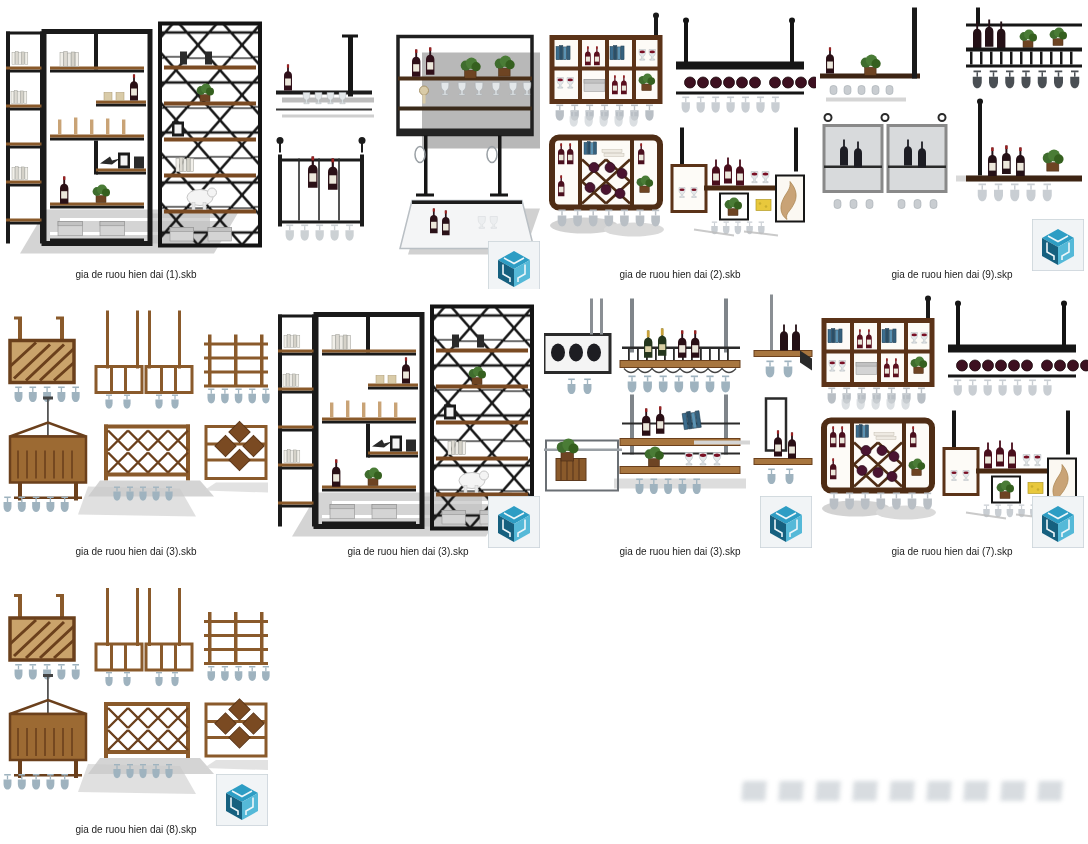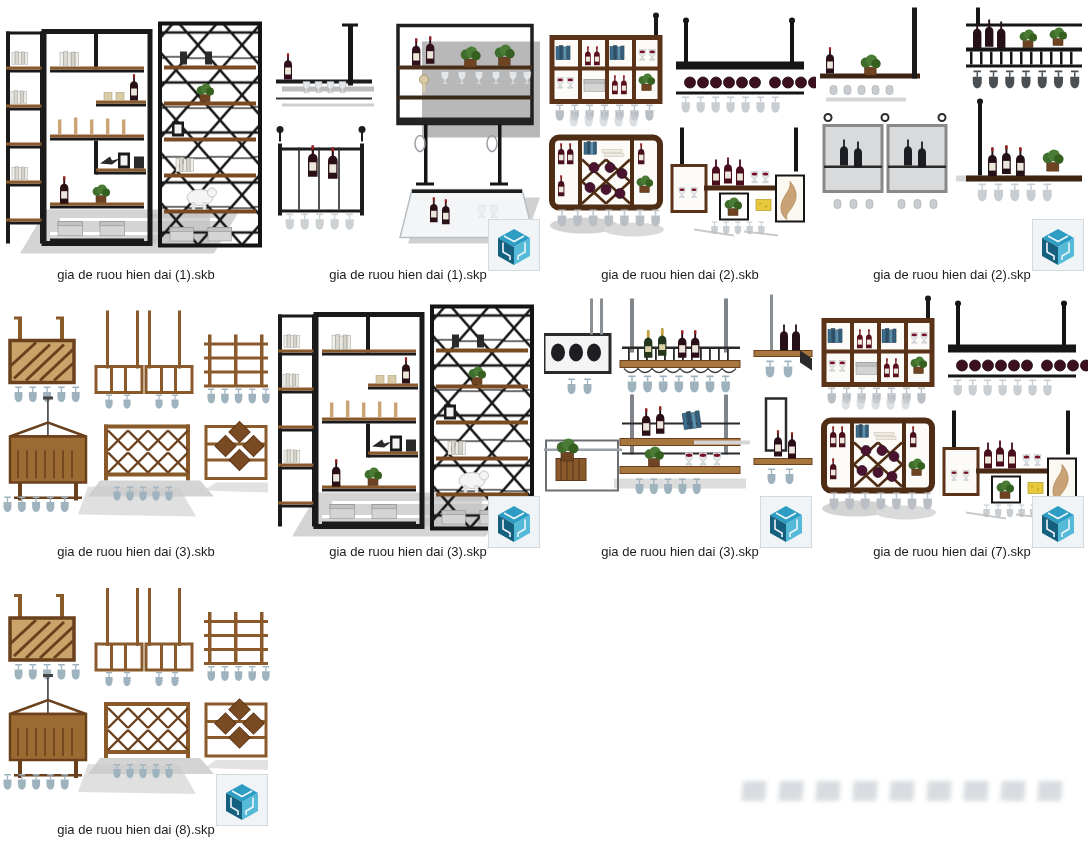--- a/index.html
+++ b/index.html
@@ -10,21 +10,21 @@
     display:grid;
     grid-template-columns:repeat(4,272px);
     grid-template-rows:289px 277px 278px;
     width:1088px; height:844px;
   }
   .cell { display:flex; flex-direction:column; overflow:hidden; }
   .thumb { flex:1; position:relative; }
   .thumb > svg.scene { width:100%; height:100%; display:block; }
   .fname {
     height:22px; line-height:16px; text-align:center;
-    font-size:13px; color:#1c1c1c; white-space:nowrap;
+    font-size:10px; color:#1c1c1c; white-space:nowrap;
   }
   .badge {
     position:absolute; bottom:-4px; right:4px; width:52px; height:52px; z-index:5;
   }
   .badge svg { width:100%; height:100%; display:block; }
   .watermark {
     position:absolute; left:742px; top:781px; width:330px; height:20px;
     background:repeating-linear-gradient(90deg,#a9b3bc 0 24px, rgba(255,255,255,0) 24px 37px);
     filter:blur(2.2px); opacity:.45; border-radius:3px; transform:skewX(-4deg);
   }
@@ -748,21 +748,20 @@
       <div class="thumb">
         <svg class="scene" viewBox="0 0 272 252" preserveAspectRatio="xMidYMid meet">
             <use href="#scene-b"></use>
           </svg>
         <span class="badge">
             <svg viewBox="0 0 52 52">
               <use href="#sku-logo"></use>
             </svg>
           </span>
       </div>
-      <figcaption class="fname">gia de ruou hien dai (1).skp</figcaption>
     </figure>
 
     <figure class="cell">
       <div class="thumb">
         <svg class="scene" viewBox="0 0 272 252" preserveAspectRatio="xMidYMid meet">
             <use href="#scene-c"></use>
           </svg>
       </div>
       <figcaption class="fname">gia de ruou hien dai (2).skb</figcaption>
     </figure>
@@ -771,21 +770,21 @@
       <div class="thumb">
         <svg class="scene" viewBox="0 0 272 252" preserveAspectRatio="xMidYMid meet">
             <use href="#scene-d"></use>
           </svg>
         <span class="badge">
             <svg viewBox="0 0 52 52">
               <use href="#sku-logo"></use>
             </svg>
           </span>
       </div>
-      <figcaption class="fname">gia de ruou hien dai (2).skp</figcaption>
+      <figcaption class="fname">gia de ruou hien dai (9).skp</figcaption>
     </figure>
 
     <figure class="cell">
       <div class="thumb">
         <svg class="scene" viewBox="0 0 272 252" preserveAspectRatio="xMidYMid meet">
             <use href="#scene-e"></use>
           </svg>
       </div>
       <figcaption class="fname">gia de ruou hien dai (3).skb</figcaption>
     </figure>

